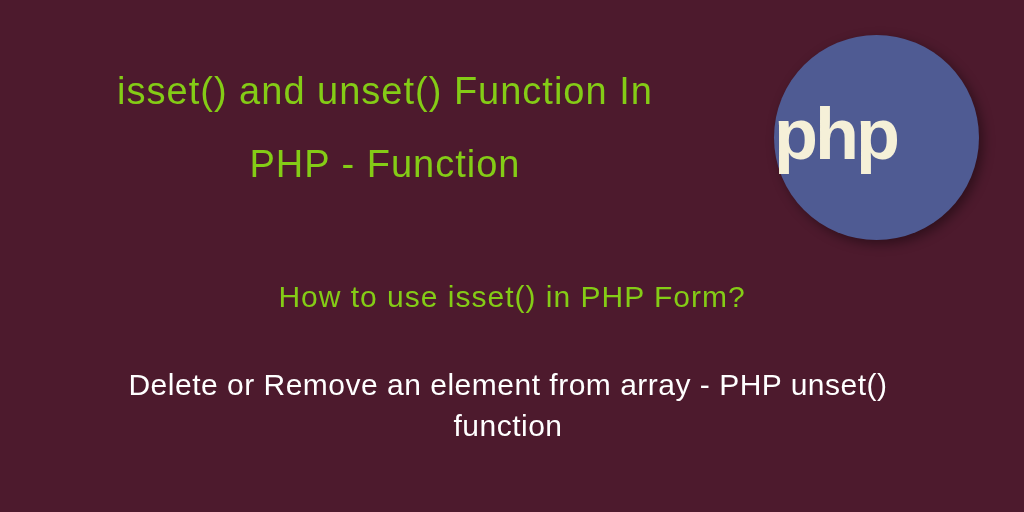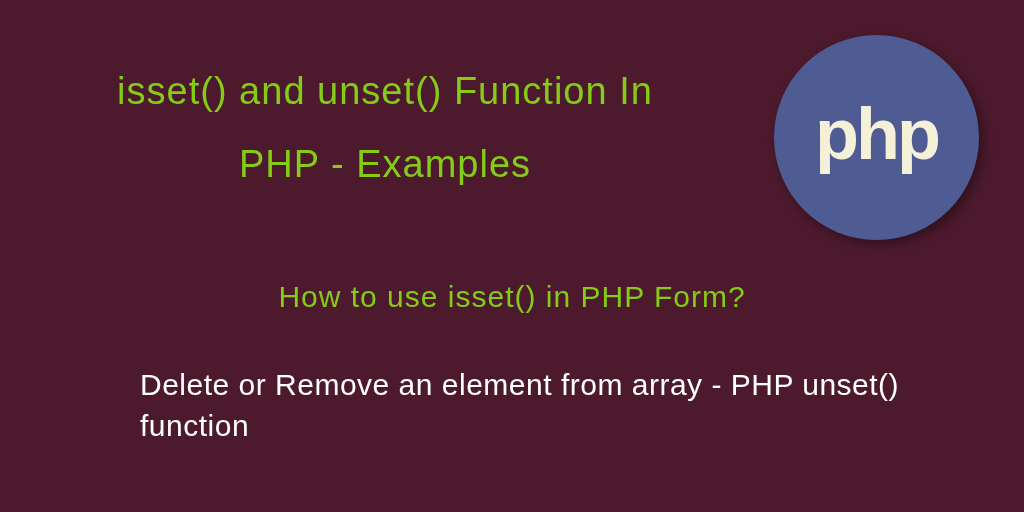--- a/index.html
+++ b/index.html
@@ -42,56 +42,56 @@
     width: 1024px;
     text-align: center;
     color: #84cc16;
     font-size: 30px;
     font-weight: 300;
     letter-spacing: 1px;
   }
   .subtitle2 {
     position: absolute;
     top: 365px;
-    left: 140px;
+    left: 128px;
     width: 760px;
+    text-align: center;
     color: #ffffff;
     font-size: 30px;
     font-weight: 300;
     letter-spacing: 0.5px;
     line-height: 1.35;
   }
   .php-logo {
     position: absolute;
     top: 35px;
     right: 45px;
     width: 205px;
     height: 205px;
     border-radius: 50%;
     background-color: #4f5b93;
     display: flex;
     align-items: center;
-    justify-content: center;
     box-shadow: 4px 4px 12px rgba(0,0,0,0.4);
   }
   .php-text {
     font-family: "Arial Black", Arial, sans-serif;
     font-weight: 900;
     font-size: 72px;
     color: #f5f0d8;
     letter-spacing: -3px;
     margin-top: -8px;
   }
 </style>
 </head>
 <body>
 
 <div class="title-area">
   <div class="title-line1">isset() and unset() Function In</div>
-  <div class="title-line2">PHP - Examples</div>
+  <div class="title-line2">PHP - Function</div>
 </div>
 
 <div class="php-logo">
   <span class="php-text">php</span>
 </div>
 
 <div class="subtitle1">How to use isset() in PHP Form?</div>
 
 <div class="subtitle2">Delete or Remove an element from array - PHP unset() function</div>
 

